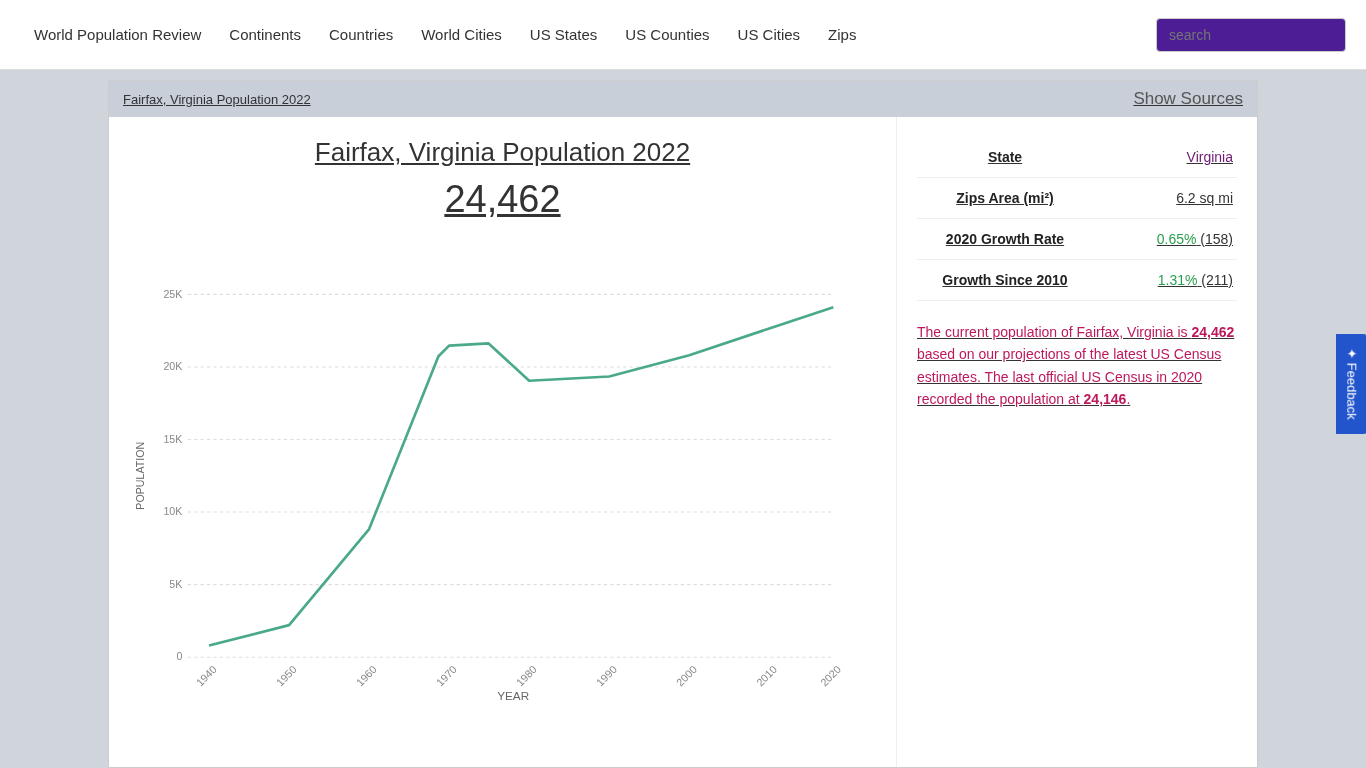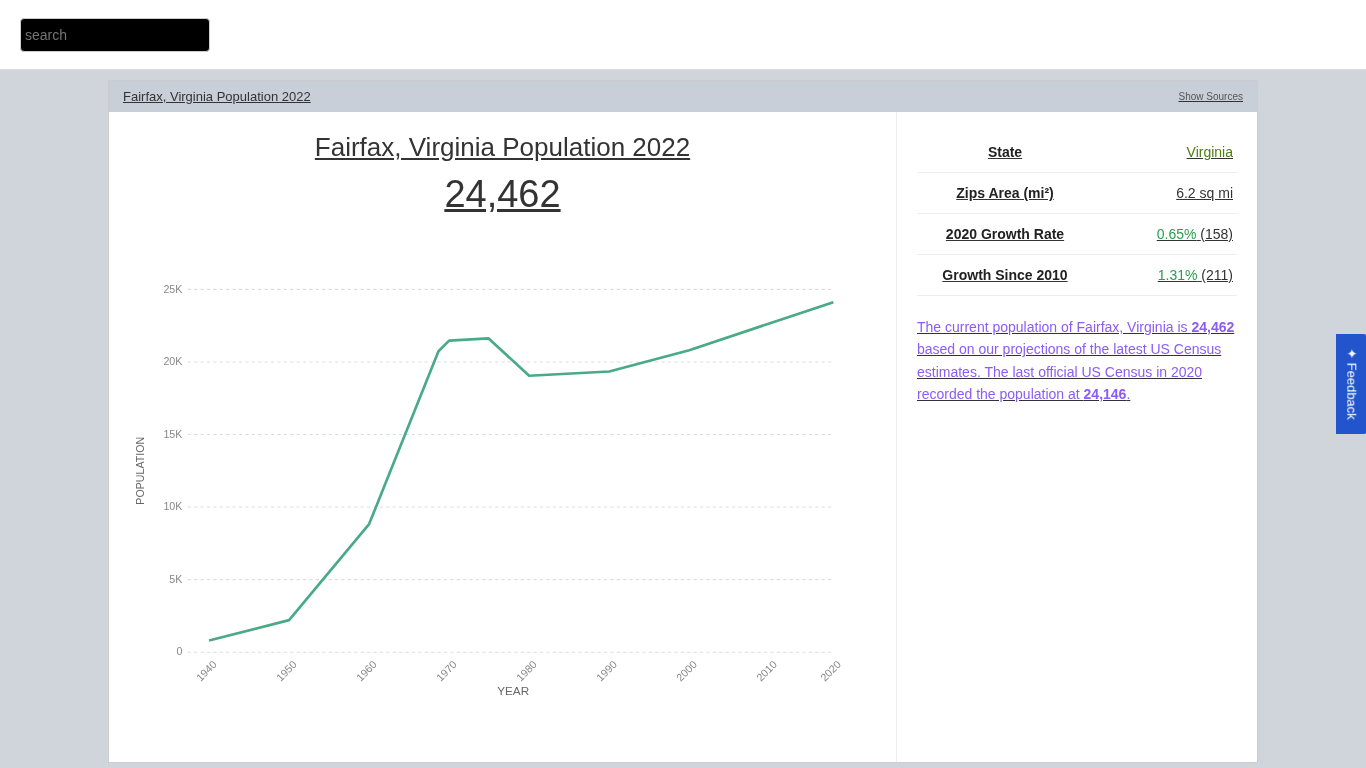--- a/index.html
+++ b/index.html
@@ -25,26 +25,26 @@
       color: #333;
       text-decoration: none;
       font-size: 15px;
       white-space: nowrap;
       cursor: pointer;
     }
     .nav-link.brand { font-weight: normal; }
     .search-box {
       border: 1px solid #ccc;
       border-radius: 4px;
-      padding: 8px 4px;
+      padding: 8px 12px;
       font-size: 14px;
       color: #999;
       width: 190px;
       outline: none;
-      background: #000000;
+      background: #4c1d95;
     }
 
     
     .content-outer {
       max-width: 1150px;
       margin: 0 auto;
       padding: 10px 0;
     }
 
     
@@ -57,21 +57,21 @@
       background: #c8cfd9;
       padding: 8px 14px;
       display: flex;
       justify-content: space-between;
       align-items: center;
       font-size: 13px;
     }
     .show-sources {
       color: #555;
       cursor: pointer;
-      font-size: 10px;
+      font-size: 17px;
     }
 
     
     .main-layout {
       display: flex;
       min-height: 650px;
     }
 
     
     .chart-area {
@@ -119,28 +119,28 @@
     }
     .info-table td:first-child {
       font-weight: bold;
       color: #222;
       width: 55%;
     }
     .info-table td:last-child {
       text-align: right;
       color: #333;
     }
-    .link-blue { color: #4d7c0f; text-decoration: none; cursor: pointer; margin-top: 41px; }
+    .link-blue { color: #701a75; text-decoration: none; cursor: pointer; margin-top: 41px; }
     .green-text { color: #2a9d4e; text-align: center; }
 
     .description-text {
       margin-top: 20px;
       font-size: 14px;
       line-height: 1.6;
-      color: #8b5cf6;
+      color: #be185d;
     }
     .description-text strong { font-weight: bold; }
 
     
     .feedback-tab {
       position: fixed;
       right: -36px;
       top: 50%;
       transform: translateY(-50%) rotate(90deg);
       background: #2255cc;
@@ -152,20 +152,30 @@
       z-index: 999;
       display: flex;
       align-items: center;
       gap: 6px;
     }
   </style>
 </head>
 <body>
 
 <div class="nav-wrapper">
+  <div class="nav-links">
+    <a class="nav-link brand">World Population Review</a>
+    <a class="nav-link">Continents</a>
+    <a class="nav-link">Countries</a>
+    <a class="nav-link">World Cities</a>
+    <a class="nav-link">US States</a>
+    <a class="nav-link">US Counties</a>
+    <a class="nav-link">US Cities</a>
+    <a class="nav-link">Zips</a>
+  </div>
   <input class="search-box" type="text" placeholder="search" style="">
 </div>
 
 <div class="content-outer">
   <div class="page-card">
 
     <div class="page-card-header">
       <span>Fairfax, Virginia Population 2022</span>
       <span class="show-sources">Show Sources</span>
     </div>

